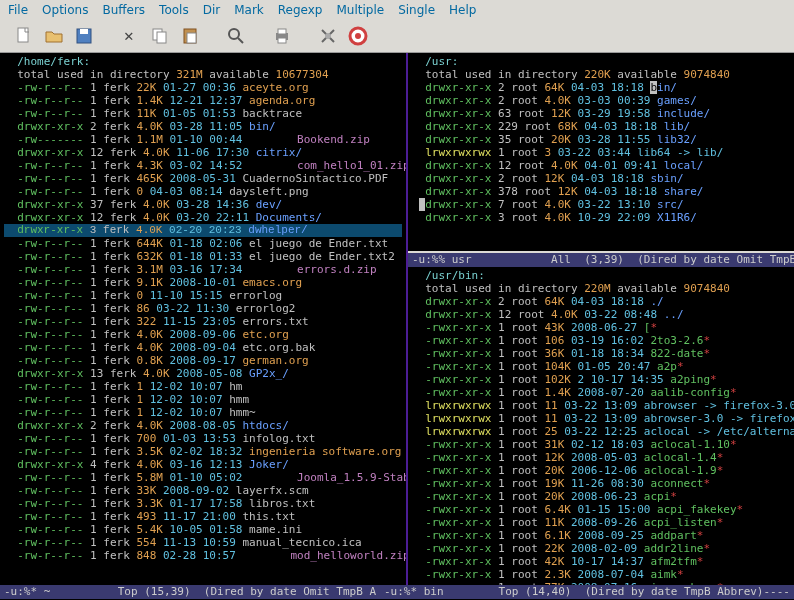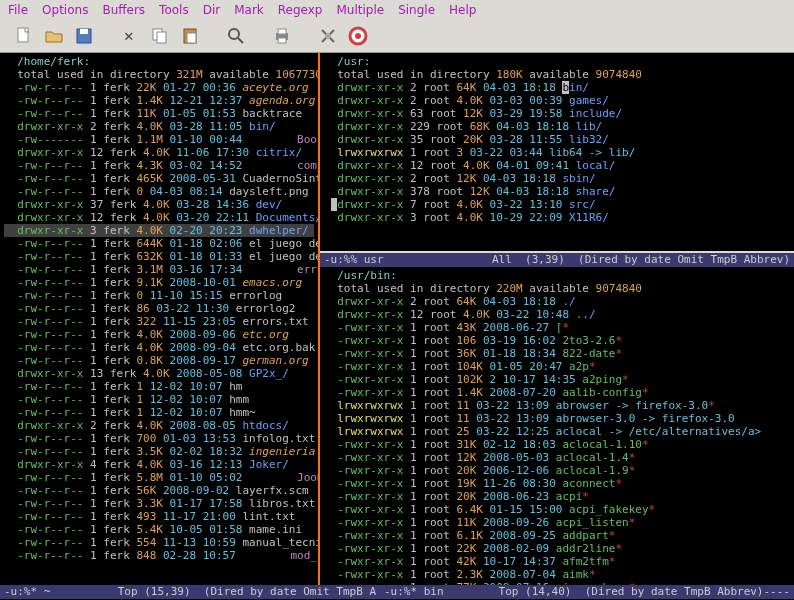--- a/index.html
+++ b/index.html
@@ -11,21 +11,21 @@
   height: 600px;
   overflow: hidden;
 }
 .menubar {
   background: #dcdad5;
   padding: 3px 8px;
   display: flex;
   gap: 14px;
   font-family: "DejaVu Sans", Arial, sans-serif;
   font-size: 12px;
-  color: #a21caf;
+  color: #0369a1;
 }
 .menubar span { cursor: pointer; }
 .toolbar {
   background: #dcdad5;
   padding: 4px 12px;
   display: flex;
   align-items: center;
   gap: 6px;
   border-bottom: 1px solid #999;
 }
@@ -37,24 +37,24 @@
   justify-content: center;
   cursor: pointer;
 }
 .toolbar .sep { width: 10px; }
 .panes {
   display: flex;
   height: calc(600px - 20px - 34px - 14px);
   background: #000;
 }
 .left {
-  width: 320px;
+  width: 408px;
   display: flex;
   flex-direction: column;
-  border-right: 2px solid #f97316;
+  border-right: 2px solid #4c1d95;
 }
 .right {
   flex: 1;
   display: flex;
   flex-direction: column;
 }
 .pane {
   background: #000;
   overflow: hidden;
   position: relative;
@@ -75,26 +75,26 @@
   font-size: 11px;
 }
 .perm { color: #60c060; }
 .perm-l { color: #e0e060; }
 .n { color: #c0c0c0; }
 .own { color: #c0c0c0; }
 .sz { color: #e0a050; }
 .dt { color: #60c0e0; }
 .fn-dir { color: #6aa0ff; }
 .fn-link { color: #60c0e0; }
-.fn-org { color: #e0a050; font-style: italic; }
+.fn-org { color: #e0a050; }
 .fn-zip { color: #c080c0; padding-left: 48px; }
 .fn-txt { color: #c0c0c0; }
 .fn-exe { color: #60c060; }
 .fn-star { color: #d04040; }
-.highlight { background: #404040; }
+.highlight { background: #0c4a6e; font-family: Liberation Mono, monospace; }
 .statusbar {
   background: #3a3a70;
   color: #ccc;
   font-size: 11px;
   padding: 0 4px;
   display: flex;
   white-space: nowrap;
   line-height: 14px;
 }
 .statusbar .mid { flex: 1; }
@@ -224,32 +224,32 @@
         <div class="row">&nbsp;&nbsp;<span class="perm">-rw-r--r--</span> <span class="n">  1</span> <span class="own">ferk</span> <span class="sz"> 0.8K</span> <span class="dt">2008-09-17</span> <span class="fn-org">german.org</span></div>
         <div class="row">&nbsp;&nbsp;<span class="perm">drwxr-xr-x</span> <span class="n"> 13</span> <span class="own">ferk</span> <span class="sz"> 4.0K</span> <span class="dt">2008-05-08</span> <span class="fn-dir">GP2x_/</span></div>
         <div class="row">&nbsp;&nbsp;<span class="perm">-rw-r--r--</span> <span class="n">  1</span> <span class="own">ferk</span> <span class="sz">    1</span> <span class="dt">12-02 10:07</span> <span class="fn-txt">hm</span></div>
         <div class="row">&nbsp;&nbsp;<span class="perm">-rw-r--r--</span> <span class="n">  1</span> <span class="own">ferk</span> <span class="sz">    1</span> <span class="dt">12-02 10:07</span> <span class="fn-txt">hmm</span></div>
         <div class="row">&nbsp;&nbsp;<span class="perm">-rw-r--r--</span> <span class="n">  1</span> <span class="own">ferk</span> <span class="sz">    1</span> <span class="dt">12-02 10:07</span> <span class="fn-txt">hmm~</span></div>
         <div class="row">&nbsp;&nbsp;<span class="perm">drwxr-xr-x</span> <span class="n">  2</span> <span class="own">ferk</span> <span class="sz"> 4.0K</span> <span class="dt">2008-08-05</span> <span class="fn-dir">htdocs/</span></div>
         <div class="row">&nbsp;&nbsp;<span class="perm">-rw-r--r--</span> <span class="n">  1</span> <span class="own">ferk</span> <span class="sz">  700</span> <span class="dt">01-03 13:53</span> <span class="fn-txt">infolog.txt</span></div>
         <div class="row">&nbsp;&nbsp;<span class="perm">-rw-r--r--</span> <span class="n">  1</span> <span class="own">ferk</span> <span class="sz"> 3.5K</span> <span class="dt">02-02 18:32</span> <span class="fn-org">ingenieria software.org</span></div>
         <div class="row">&nbsp;&nbsp;<span class="perm">drwxr-xr-x</span> <span class="n">  4</span> <span class="own">ferk</span> <span class="sz"> 4.0K</span> <span class="dt">03-16 12:13</span> <span class="fn-dir">Joker/</span></div>
         <div class="row">&nbsp;&nbsp;<span class="perm">-rw-r--r--</span> <span class="n">  1</span> <span class="own">ferk</span> <span class="sz"> 5.8M</span> <span class="dt">01-10 05:02</span> <span class="fn-zip">Joomla_1.5.9-Stable-Full_P</span></div>
-        <div class="row">&nbsp;&nbsp;<span class="perm">-rw-r--r--</span> <span class="n">  1</span> <span class="own">ferk</span> <span class="sz">  56K</span> <span class="dt">2008-09-02</span> <span class="fn-txt">layerfx.scm</span></div>
+        <div class="row">&nbsp;&nbsp;<span class="perm">-rw-r--r--</span> <span class="n">  1</span> <span class="own">ferk</span> <span class="sz">  33K</span> <span class="dt">2008-09-02</span> <span class="fn-txt">layerfx.scm</span></div>
         <div class="row">&nbsp;&nbsp;<span class="perm">-rw-r--r--</span> <span class="n">  1</span> <span class="own">ferk</span> <span class="sz"> 3.3K</span> <span class="dt">01-17 17:58</span> <span class="fn-txt">libros.txt</span></div>
-        <div class="row">&nbsp;&nbsp;<span class="perm">-rw-r--r--</span> <span class="n">  1</span> <span class="own">ferk</span> <span class="sz">  493</span> <span class="dt">11-17 21:00</span> <span class="fn-txt">lint.txt</span></div>
+        <div class="row">&nbsp;&nbsp;<span class="perm">-rw-r--r--</span> <span class="n">  1</span> <span class="own">ferk</span> <span class="sz">  493</span> <span class="dt">11-17 21:00</span> <span class="fn-txt">this.txt</span></div>
         <div class="row">&nbsp;&nbsp;<span class="perm">-rw-r--r--</span> <span class="n">  1</span> <span class="own">ferk</span> <span class="sz"> 5.4K</span> <span class="dt">10-05 01:58</span> <span class="fn-txt">mame.ini</span></div>
         <div class="row">&nbsp;&nbsp;<span class="perm">-rw-r--r--</span> <span class="n">  1</span> <span class="own">ferk</span> <span class="sz">  554</span> <span class="dt">11-13 10:59</span> <span class="fn-txt">manual_tecnico.ica</span></div>
         <div class="row">&nbsp;&nbsp;<span class="perm">-rw-r--r--</span> <span class="n">  1</span> <span class="own">ferk</span> <span class="sz">  848</span> <span class="dt">02-28 10:57</span> <span class="fn-zip">mod_helloworld.zip</span></div>
       </div>
   </div>
   <div class="right">
     <div class="pane" id="pane-tr">
         <div class="row"><span class="path">&nbsp;&nbsp;/usr:</span></div>
-        <div class="row summary">&nbsp;&nbsp;total used in directory <span class="num">180K</span> available <span class="num">9074840</span></div>
+        <div class="row summary">&nbsp;&nbsp;total used in directory <span class="num">220K</span> available <span class="num">9074840</span></div>
         <div class="row">&nbsp;&nbsp;<span class="perm">drwxr-xr-x</span> <span class="n">  2</span> <span class="own">root</span> <span class="sz">  64K</span> <span class="dt">04-03 18:18</span> <span class="fn-dir"><span class="cursor">b</span>in/</span></div>
         <div class="row">&nbsp;&nbsp;<span class="perm">drwxr-xr-x</span> <span class="n">  2</span> <span class="own">root</span> <span class="sz"> 4.0K</span> <span class="dt">03-03 00:39</span> <span class="fn-dir">games/</span></div>
         <div class="row">&nbsp;&nbsp;<span class="perm">drwxr-xr-x</span> <span class="n"> 63</span> <span class="own">root</span> <span class="sz">  12K</span> <span class="dt">03-29 19:58</span> <span class="fn-dir">include/</span></div>
         <div class="row">&nbsp;&nbsp;<span class="perm">drwxr-xr-x</span> <span class="n">229</span> <span class="own">root</span> <span class="sz">  68K</span> <span class="dt">04-03 18:18</span> <span class="fn-dir">lib/</span></div>
         <div class="row">&nbsp;&nbsp;<span class="perm">drwxr-xr-x</span> <span class="n"> 35</span> <span class="own">root</span> <span class="sz">  20K</span> <span class="dt">03-28 11:55</span> <span class="fn-dir">lib32/</span></div>
         <div class="row">&nbsp;&nbsp;<span class="perm-l">lrwxrwxrwx</span> <span class="n">  1</span> <span class="own">root</span> <span class="sz">    3</span> <span class="dt">03-22 03:44</span> <span class="fn-link">lib64 -&gt; lib/</span></div>
         <div class="row">&nbsp;&nbsp;<span class="perm">drwxr-xr-x</span> <span class="n"> 12</span> <span class="own">root</span> <span class="sz"> 4.0K</span> <span class="dt">04-01 09:41</span> <span class="fn-dir">local/</span></div>
         <div class="row">&nbsp;&nbsp;<span class="perm">drwxr-xr-x</span> <span class="n">  2</span> <span class="own">root</span> <span class="sz">  12K</span> <span class="dt">04-03 18:18</span> <span class="fn-dir">sbin/</span></div>
         <div class="row">&nbsp;&nbsp;<span class="perm">drwxr-xr-x</span> <span class="n">378</span> <span class="own">root</span> <span class="sz">  12K</span> <span class="dt">04-03 18:18</span> <span class="fn-dir">share/</span></div>
         <div class="row">&nbsp;<span class="cursor">&nbsp;</span><span class="perm">drwxr-xr-x</span> <span class="n">  7</span> <span class="own">root</span> <span class="sz"> 4.0K</span> <span class="dt">03-22 13:10</span> <span class="fn-dir">src/</span></div>
@@ -261,21 +261,21 @@
       <span>All</span>
       <span>&nbsp;&nbsp;</span>
       <span>(3,39)</span>
       <span>&nbsp;&nbsp;</span>
       <span>(Dired by date Omit TmpB Abbrev)</span>
     </div>
     <div class="pane" id="pane-br">
         <div class="row"><span class="path">&nbsp;&nbsp;/usr/bin:</span></div>
         <div class="row summary">&nbsp;&nbsp;total used in directory <span class="num">220M</span> available <span class="num">9074840</span></div>
         <div class="row">&nbsp;&nbsp;<span class="perm">drwxr-xr-x</span> <span class="n">  2</span> <span class="own">root</span> <span class="sz">  64K</span> <span class="dt">04-03 18:18</span> <span class="fn-dir">./</span></div>
-        <div class="row">&nbsp;&nbsp;<span class="perm">drwxr-xr-x</span> <span class="n"> 12</span> <span class="own">root</span> <span class="sz"> 4.0K</span> <span class="dt">03-22 10:48</span> <span class="fn-dir">../</span></div>
+        <div class="row">&nbsp;&nbsp;<span class="perm">drwxr-xr-x</span> <span class="n"> 12</span> <span class="own">root</span> <span class="sz"> 4.0K</span> <span class="dt">03-22 08:48</span> <span class="fn-dir">../</span></div>
         <div class="row">&nbsp;&nbsp;<span class="perm">-rwxr-xr-x</span> <span class="n">  1</span> <span class="own">root</span> <span class="sz">  43K</span> <span class="dt">2008-06-27</span> <span class="fn-exe">[</span><span class="fn-star">*</span></div>
         <div class="row">&nbsp;&nbsp;<span class="perm">-rwxr-xr-x</span> <span class="n">  1</span> <span class="own">root</span> <span class="sz">  106</span> <span class="dt">03-19 16:02</span> <span class="fn-exe">2to3-2.6</span><span class="fn-star">*</span></div>
         <div class="row">&nbsp;&nbsp;<span class="perm">-rwxr-xr-x</span> <span class="n">  1</span> <span class="own">root</span> <span class="sz">  36K</span> <span class="dt">01-18 18:34</span> <span class="fn-exe">822-date</span><span class="fn-star">*</span></div>
         <div class="row">&nbsp;&nbsp;<span class="perm">-rwxr-xr-x</span> <span class="n">  1</span> <span class="own">root</span> <span class="sz"> 104K</span> <span class="dt">01-05 20:47</span> <span class="fn-exe">a2p</span><span class="fn-star">*</span></div>
         <div class="row">&nbsp;&nbsp;<span class="perm">-rwxr-xr-x</span> <span class="n">  1</span> <span class="own">root</span> <span class="sz"> 102K</span> <span class="dt">2 10-17 14:35</span> <span class="fn-exe">a2ping</span><span class="fn-star">*</span></div>
         <div class="row">&nbsp;&nbsp;<span class="perm">-rwxr-xr-x</span> <span class="n">  1</span> <span class="own">root</span> <span class="sz"> 1.4K</span> <span class="dt">2008-07-20</span> <span class="fn-exe">aalib-config</span><span class="fn-star">*</span></div>
         <div class="row">&nbsp;&nbsp;<span class="perm-l">lrwxrwxrwx</span> <span class="n">  1</span> <span class="own">root</span> <span class="sz">   11</span> <span class="dt">03-22 13:09</span> <span class="fn-link">abrowser -&gt; firefox-3.0</span><span class="fn-star">*</span></div>
         <div class="row">&nbsp;&nbsp;<span class="perm-l">lrwxrwxrwx</span> <span class="n">  1</span> <span class="own">root</span> <span class="sz">   11</span> <span class="dt">03-22 13:09</span> <span class="fn-link">abrowser-3.0 -&gt; firefox-3.0</span></div>
         <div class="row">&nbsp;&nbsp;<span class="perm-l">lrwxrwxrwx</span> <span class="n">  1</span> <span class="own">root</span> <span class="sz">   25</span> <span class="dt">03-22 12:25</span> <span class="fn-link">aclocal -&gt; /etc/alternatives/a&gt;</span></div>
         <div class="row">&nbsp;&nbsp;<span class="perm">-rwxr-xr-x</span> <span class="n">  1</span> <span class="own">root</span> <span class="sz">  31K</span> <span class="dt">02-12 18:03</span> <span class="fn-exe">aclocal-1.10</span><span class="fn-star">*</span></div>

